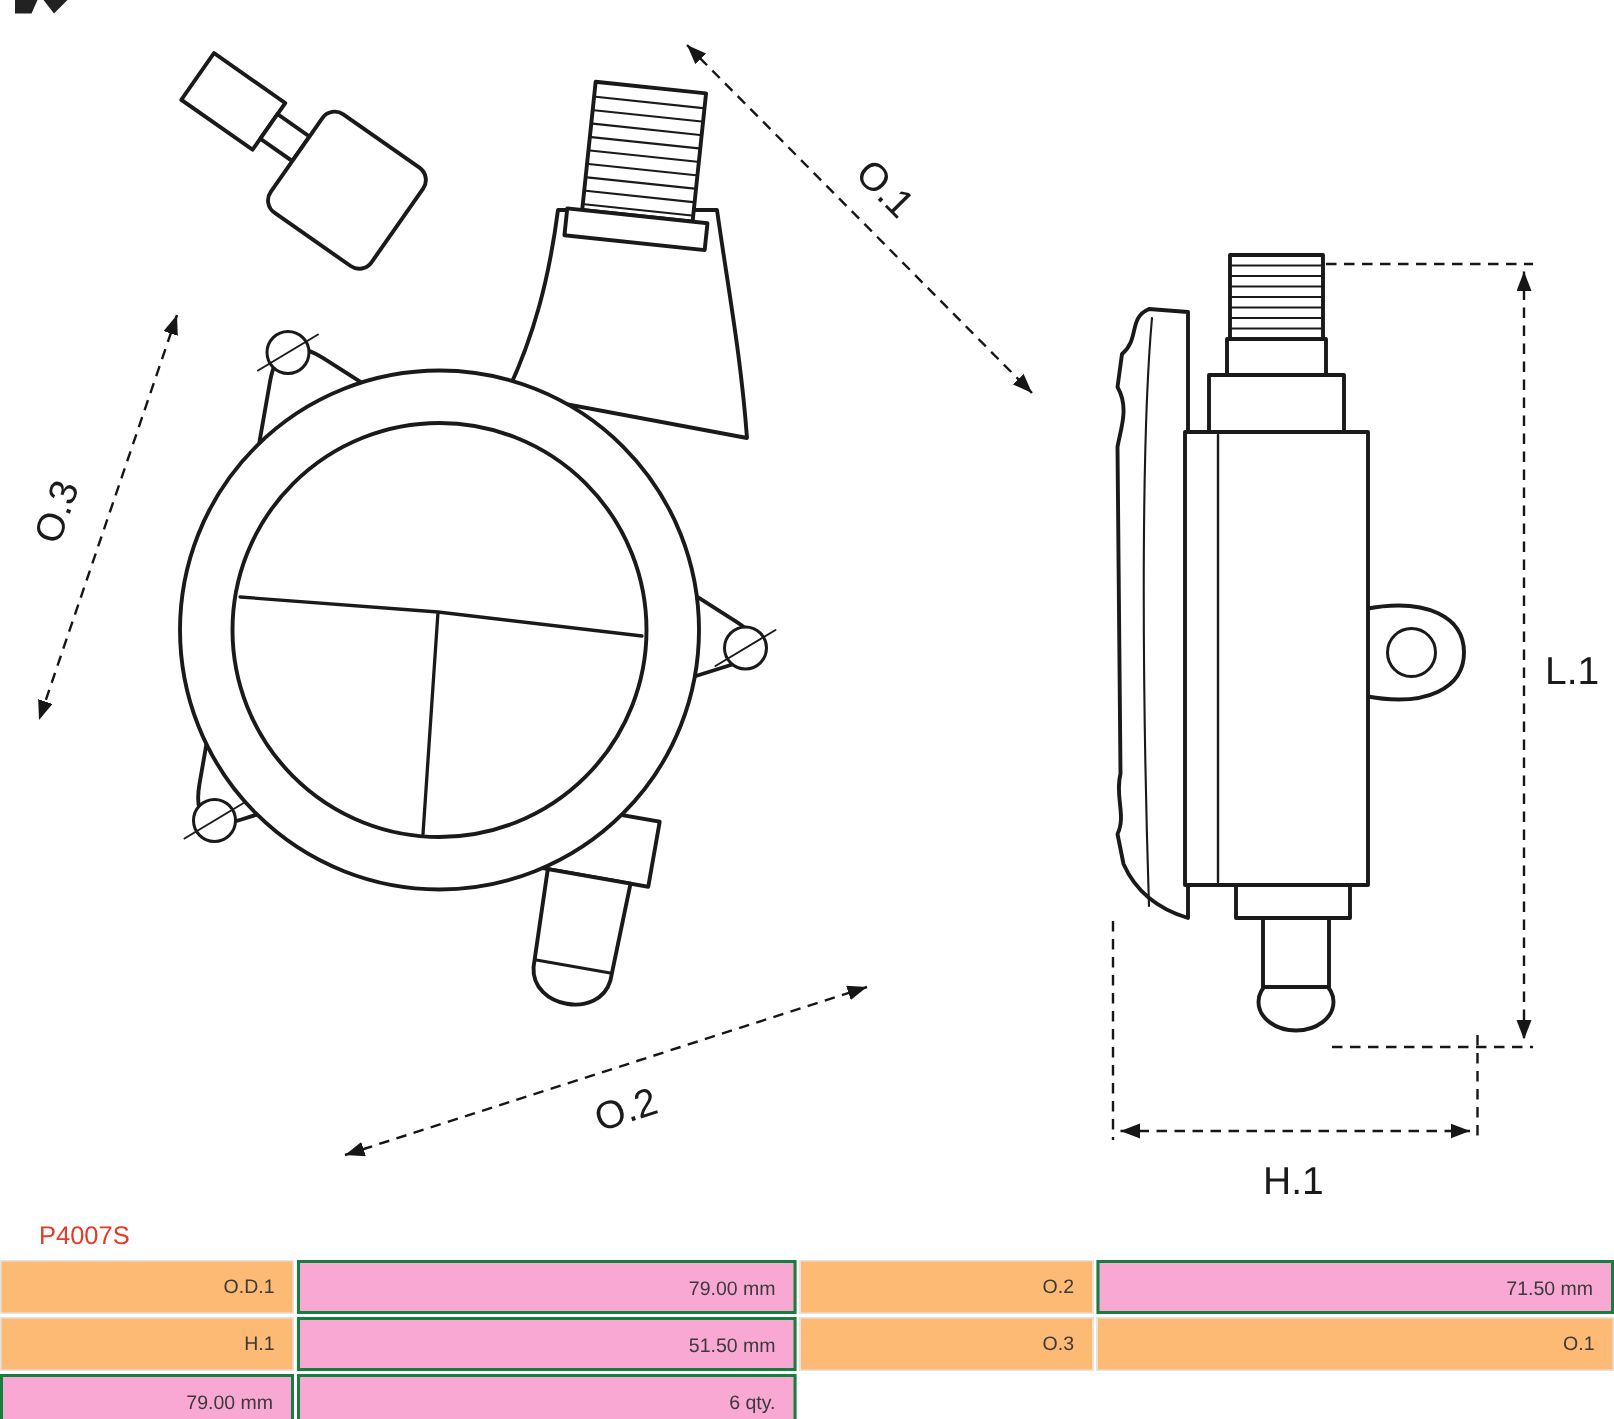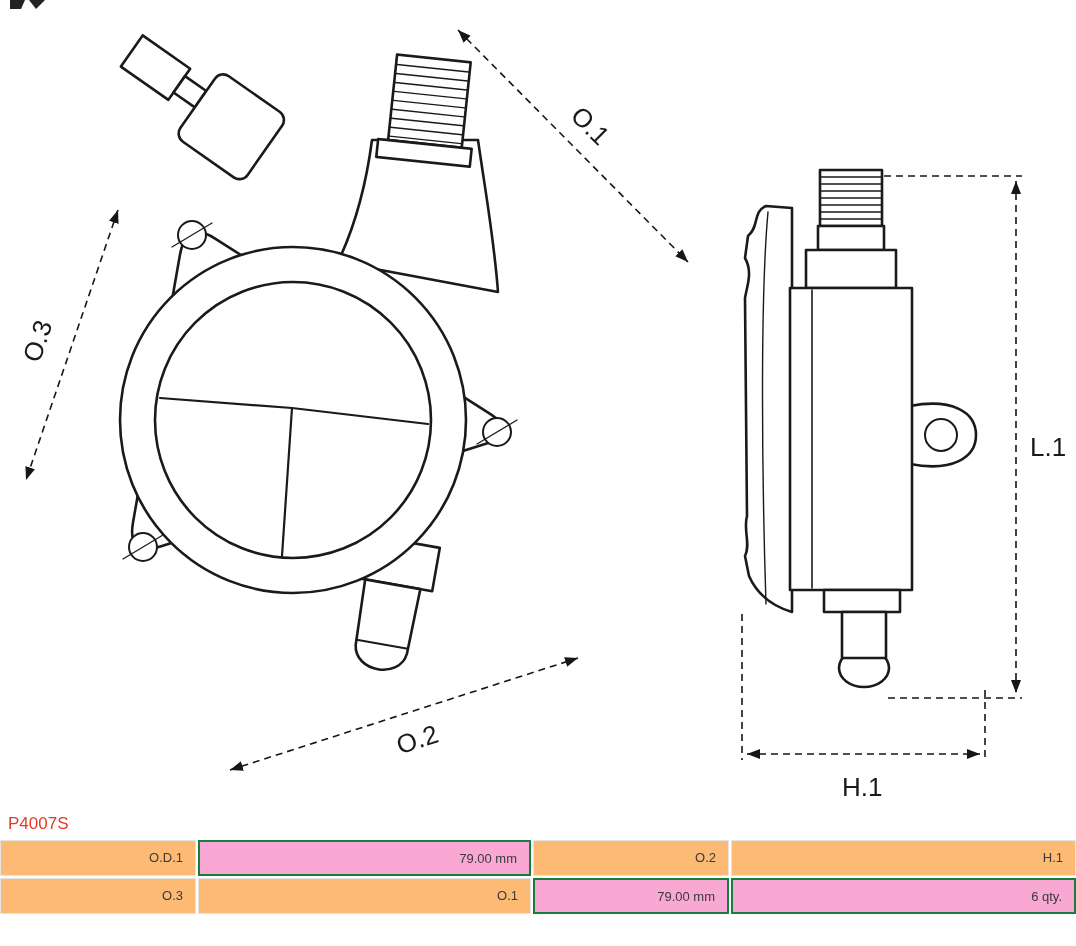--- a/index.html
+++ b/index.html
@@ -14,21 +14,21 @@
     background: #fff;
     overflow: hidden;
   }
   .drawing-wrap {
     width: 1076px;
     height: 804px;
   }
   svg.drawing { display: block; }
   .part-number {
     height: 36px;
-    padding: 10px 0 4px 8px;
+    padding: 10px 0 4px 26px;
     font-size: 17px;
     color: #e23b26;
   }
   .spec-table {
     display: grid;
     grid-template-columns: 196px 333px 196px 1fr;
     gap: 2px;
     background: #ffffff;
     font-size: 13px;
     color: #3a3a3a;
@@ -153,22 +153,24 @@
       </g>
     </svg>
   </div>
 
   <div class="part-number">P4007S</div>
 
   <div class="spec-table">
     <div class="cell label">O.D.1</div>
     <div class="cell value">79.00 mm</div>
     <div class="cell label">O.2</div>
+    <div class="cell value">71.50 mm</div>
 
     <div class="cell label">H.1</div>
+    <div class="cell value">51.50 mm</div>
     <div class="cell label">O.3</div>
 
     <div class="cell label">O.1</div>
     <div class="cell value">79.00 mm</div>
     <div class="cell value">6 qty.</div>
   </div>
 
 </div>
 
 </body></html>

